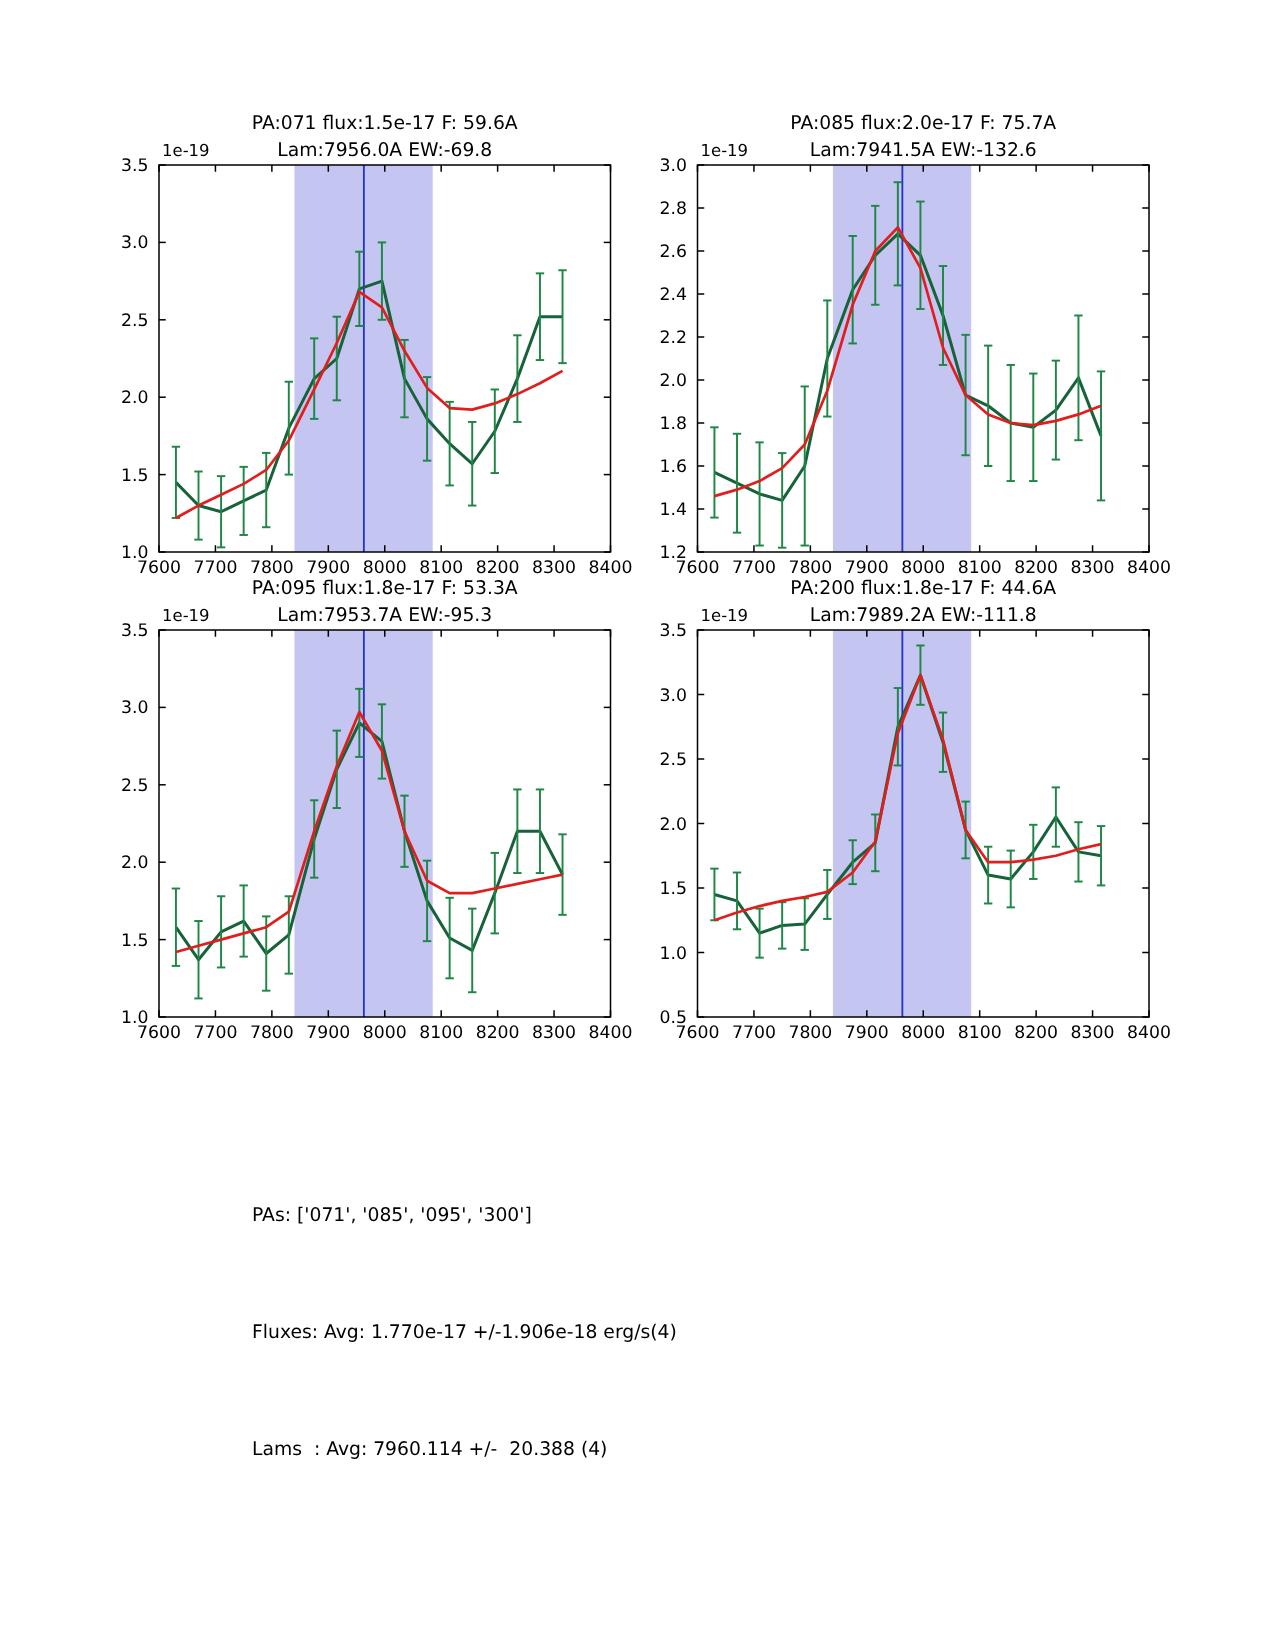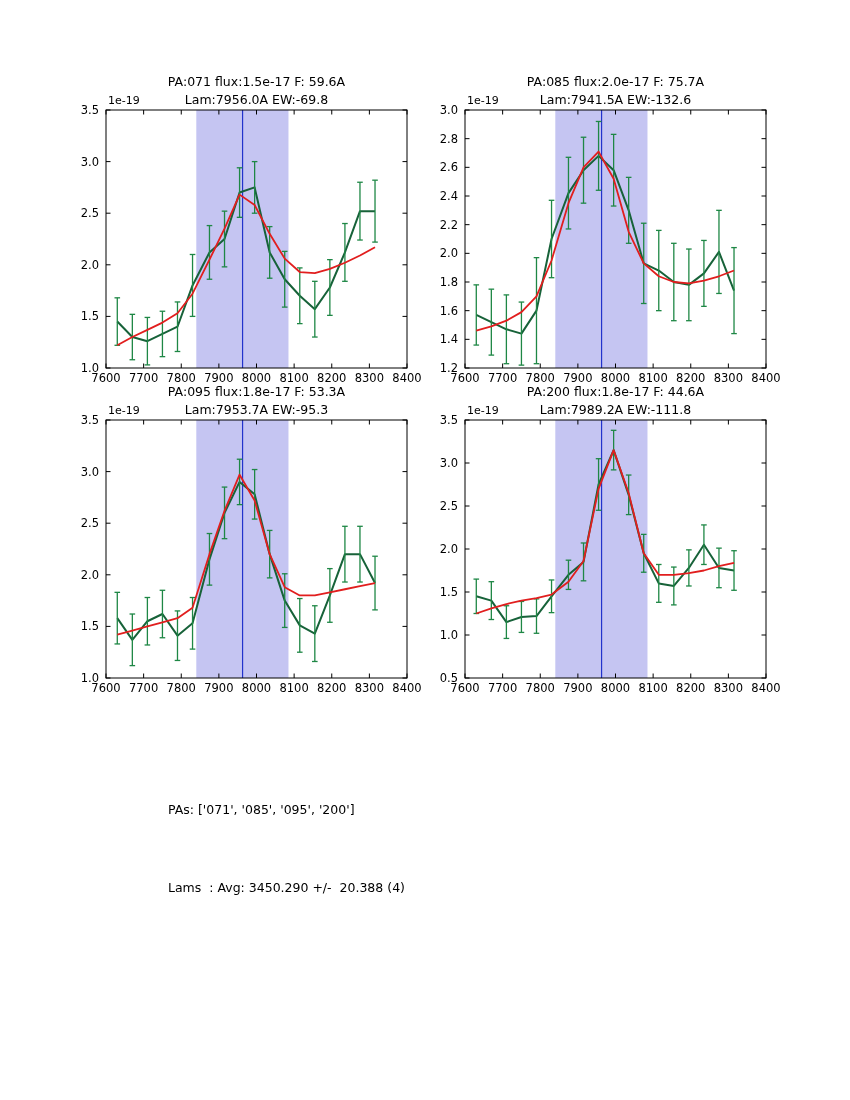--- a/index.html
+++ b/index.html
@@ -472,18 +472,19 @@
       <text x="63" y="99" text-anchor="end" font-size="11.5">3.0</text>
       <line x1="70" y1="52" x2="74.5" y2="52" stroke="#000000" stroke-width="1"></line>
       <line x1="371" y1="52" x2="366.5" y2="52" stroke="#000000" stroke-width="1"></line>
       <text x="63" y="56" text-anchor="end" font-size="11.5">3.5</text>
       <text x="72" y="46" text-anchor="start" font-size="11">1e-19</text>
       <text x="220.5" y="28" text-anchor="middle" font-size="12.5">PA:200 flux:1.8e-17 F: 44.6A</text>
       <text x="220.5" y="46" text-anchor="middle" font-size="12.5">Lam:7989.2A EW:-111.8</text>
     </svg>
 
   <div class="summary">
-    <div>PAs: ['071', '085', '095', '200']</div>
-    <div>Lams  : Avg: 3450.290 +/-  20.388 (4)</div>
+    <div>PAs: ['071', '085', '095', '300']</div>
+    <div>Fluxes: Avg: 1.770e-17 +/-1.906e-18 erg/s(4)</div>
+    <div>Lams  : Avg: 7960.114 +/-  20.388 (4)</div>
     
     
   </div>
 </div>
 
 </body></html>

